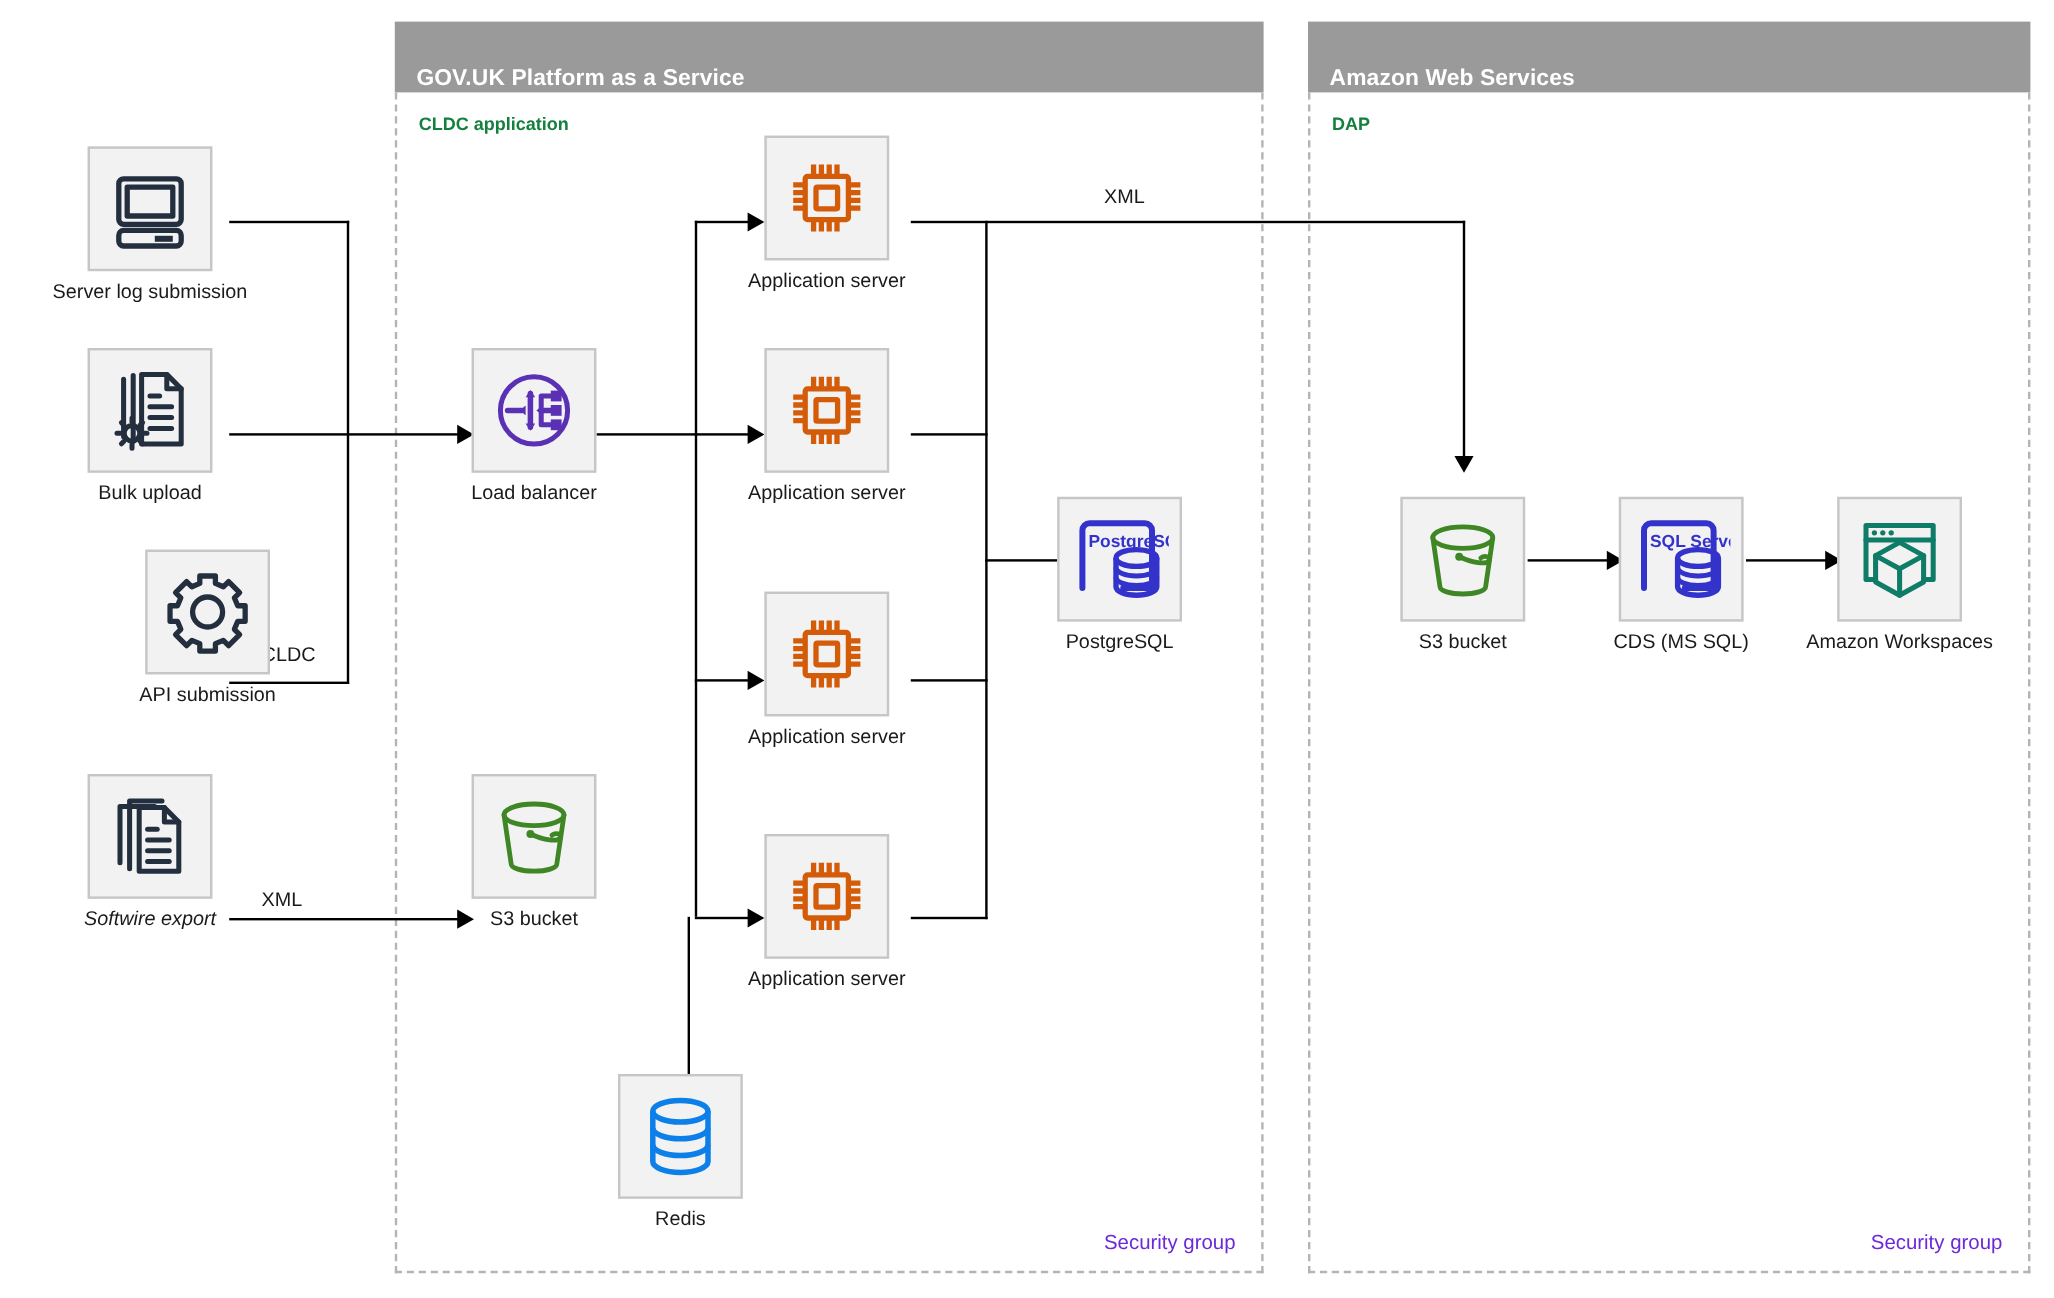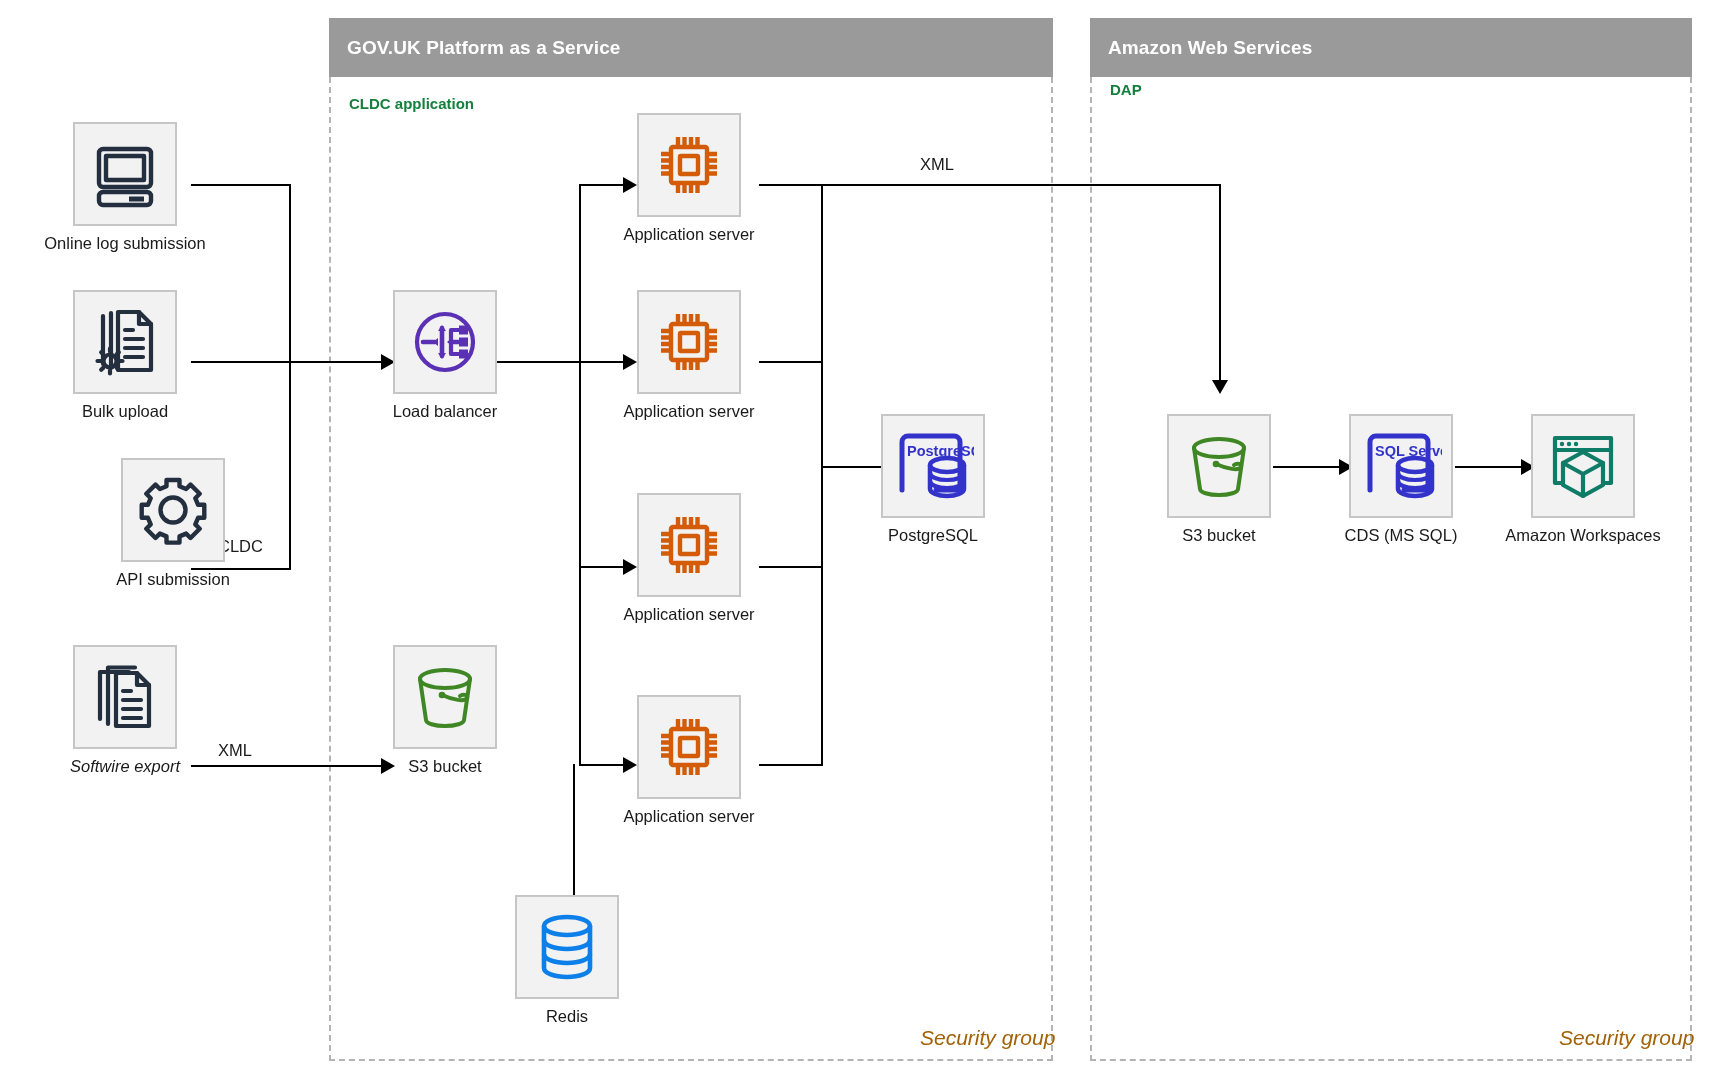--- a/index.html
+++ b/index.html
@@ -3,30 +3,30 @@
 <meta charset="utf-8">
 <style>
   html,body{margin:0;padding:0;background:#ffffff;}
   body{width:1712px;height:1082px;font-family:"Liberation Sans",sans-serif;overflow:hidden;}
   #stage{position:relative;width:1712px;height:1082px;background:#fff;}
 
   
   .zone-header{
     position:absolute;background:#9a9a9a;color:#ffffff;
     font-weight:bold;font-size:19px;letter-spacing:.1px;
-    display:flex;align-items:center;padding-left:18px;box-sizing:border-box;
+    display:flex;align-items:flex-end;padding-left:18px;box-sizing:border-box;
   }
   .zone-body{
     position:absolute;border:2px dashed #b4b4b4;border-top:none;box-sizing:border-box;
   }
   .zone-sublabel{
     position:absolute;font-weight:bold;font-size:15px;color:#15803d;
   }
   .zone-footlabel{
-    position:absolute;font-size:21px;color:#a16207;font-style:italic;
+    position:absolute;font-size:17px;color:#6d28d9;
   }
 
   
   .node{position:absolute;}
   .node .box{
     width:104px;height:104px;background:#f2f2f2;border:2px solid #c6c6c6;
     box-sizing:border-box;display:flex;align-items:center;justify-content:center;
   }
   .node .cap{
     position:absolute;top:112px;left:50%;transform:translateX(-50%);
@@ -52,21 +52,21 @@
     <span>GOV.UK Platform as a Service</span>
   </div>
   <div class="zone-body" style="left:329px;top:77px;width:724px;height:984px;"></div>
   <div class="zone-sublabel" style="left:349px;top:95px;">CLDC application</div>
   <div class="zone-footlabel" style="left:920px;top:1026px;">Security group</div>
 
   <div class="zone-header" style="left:1090px;top:18px;width:602px;height:59px;">
     <span>Amazon Web Services</span>
   </div>
   <div class="zone-body" style="left:1090px;top:77px;width:602px;height:984px;"></div>
-  <div class="zone-sublabel" style="left:1110px;top:81px;">DAP</div>
+  <div class="zone-sublabel" style="left:1110px;top:95px;">DAP</div>
   <div class="zone-footlabel" style="left:1559px;top:1026px;">Security group</div>
 
   <div class="ln h" style="left:191px;top:184px;width:100px;"></div>
   <div class="ln v" style="left:289px;top:184px;height:178px;"></div>
 
   <div class="ln h" style="left:191px;top:361px;width:192px;"></div>
   <div class="arrow r" style="left:381px;top:354px;"></div>
 
   <div class="ln h" style="left:191px;top:568px;width:100px;"></div>
   <div class="ln v" style="left:289px;top:361px;height:209px;"></div>
@@ -115,21 +115,21 @@
     <div class="box">
       <span>
         <svg width="68" height="68" viewBox="0 0 68 68" fill="none" stroke="#232F3E" stroke-width="4.4" stroke-linejoin="round">
           <rect x="8" y="9" width="52" height="38" rx="4"></rect>
           <rect x="15" y="16" width="38" height="24"></rect>
           <rect x="8" y="52" width="52" height="13" rx="4"></rect>
           <rect x="38" y="56.5" width="15" height="5" fill="#232F3E" stroke="none"></rect>
         </svg>
       </span>
     </div>
-    <div class="cap">Online log submission</div>
+    <div class="cap">Server log submission</div>
   </div>
 
   <div class="node" style="left:73px;top:290px;">
     <div class="box">
       <span>
         <svg width="68" height="68" viewBox="0 0 68 68" fill="none" stroke="#232F3E" stroke-width="4.2" stroke-linejoin="round" stroke-linecap="round">
           <path d="M12 8 L12 56"></path>
           <path d="M20 5 L20 60"></path>
           <path d="M27 4 L48 4 L60 16 L60 62 L27 62 Z"></path>
           <path d="M48 4 L48 16 L60 16"></path>

